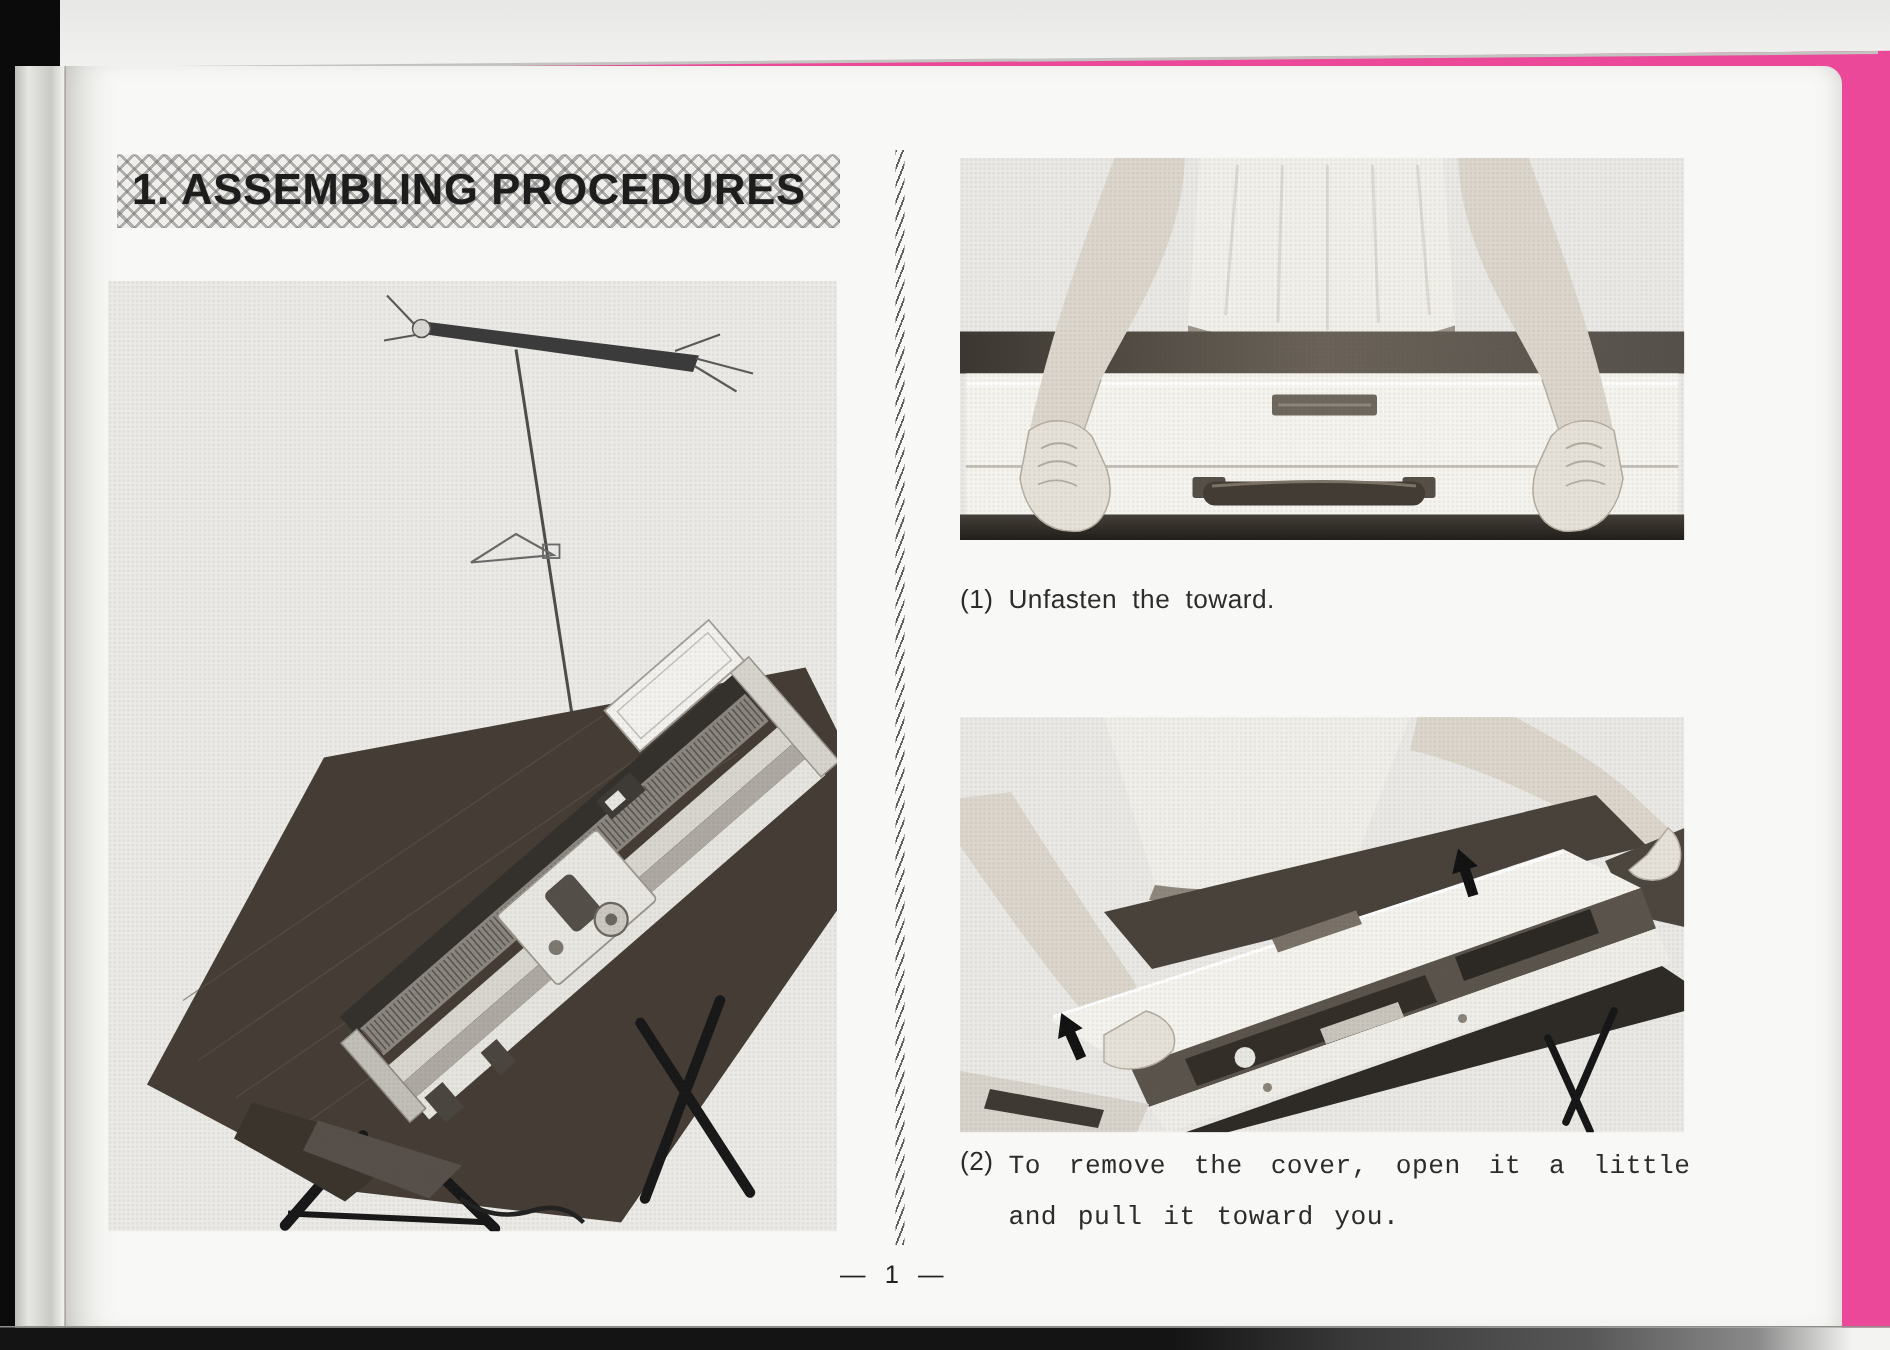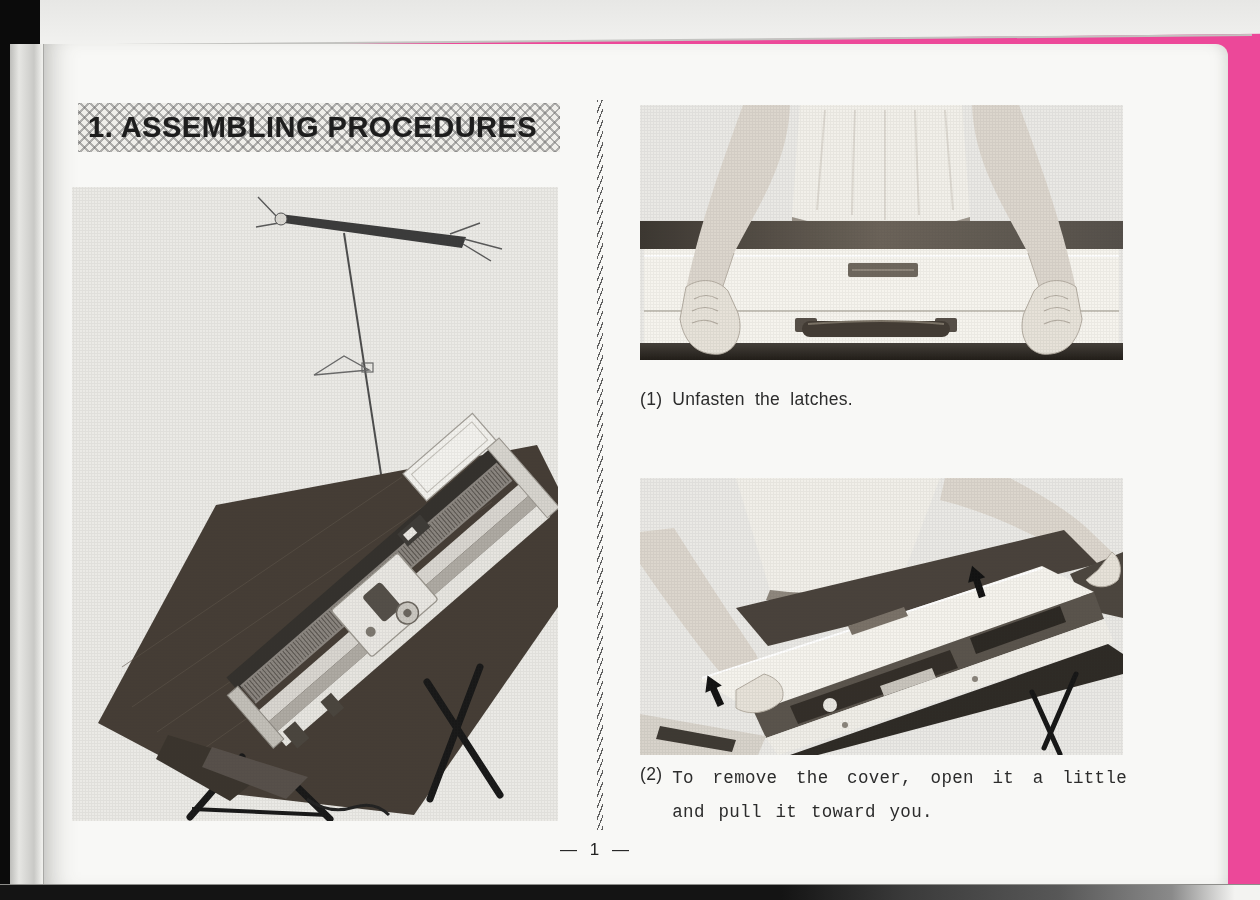--- a/index.html
+++ b/index.html
@@ -204,21 +204,21 @@
         <path d="M54,194 q12,-7 24,0 M52,206 q13,-7 26,0 M52,218 q13,-6 26,1" stroke="#b3aca1" stroke-width="1.2" fill="none"></path>
         <path d="M436,182 C422,172 404,174 394,186 L384,208 C378,228 386,246 402,249 C424,251 438,238 442,214 Z" fill="#e7e2d9" stroke="#b3aca1" stroke-width="1"></path>
         <path d="M428,194 q-12,-7 -24,0 M430,206 q-13,-7 -26,0 M430,218 q-13,-6 -26,1" stroke="#b3aca1" stroke-width="1.2" fill="none"></path>
       </g>
     </svg>
     <div class="halftone"></div>
   </div>
 
   <div class="caption caption-1">
     <span class="num">(1)</span>
-    <span class="txt">Unfasten the latches.</span>
+    <span class="txt">Unfasten the toward.</span>
   </div>
 
   <div class="figure fig-cover">
     <svg viewBox="0 0 483 277" width="483" height="277">
       <rect width="483" height="277" fill="#eae9e5"></rect>
       <g>
         <path d="M96,0 L300,0 L262,100 Q190,120 130,112 Z" fill="#f1efe9"></path>
         <path d="M130,112 Q200,122 262,100 L256,112 Q195,132 126,122 Z" fill="#8e877d"></path>
       </g>
       <g>

